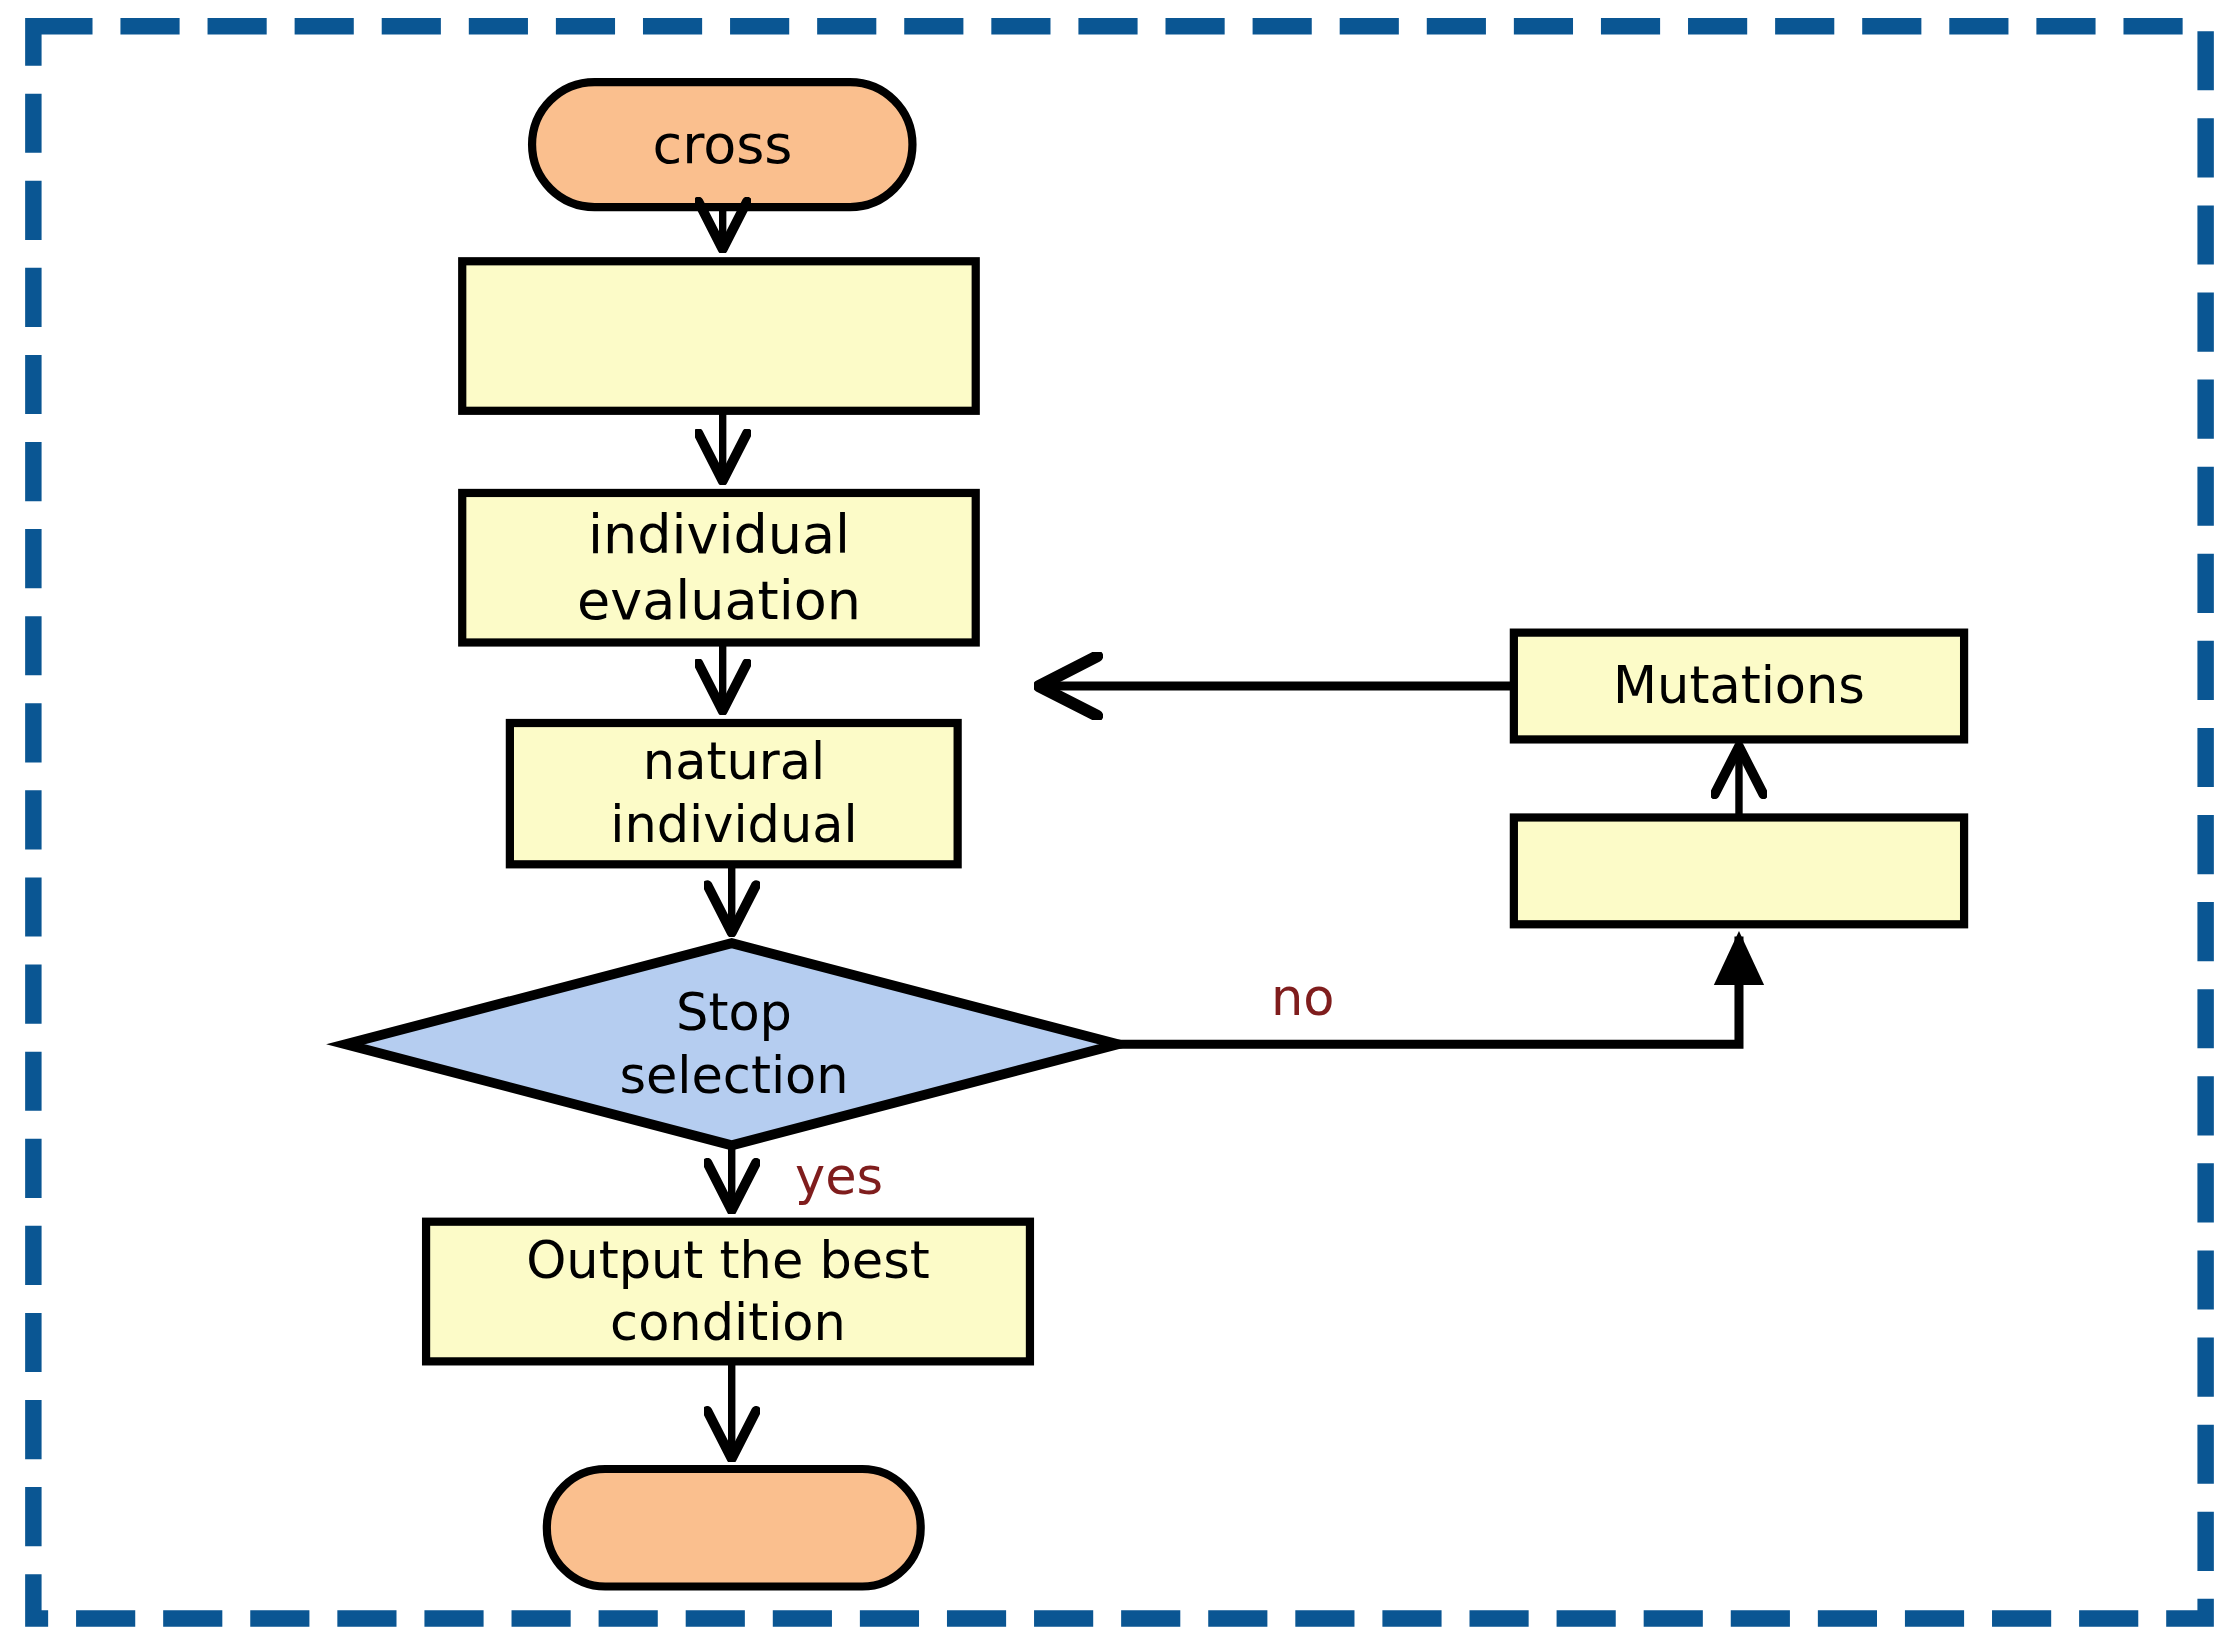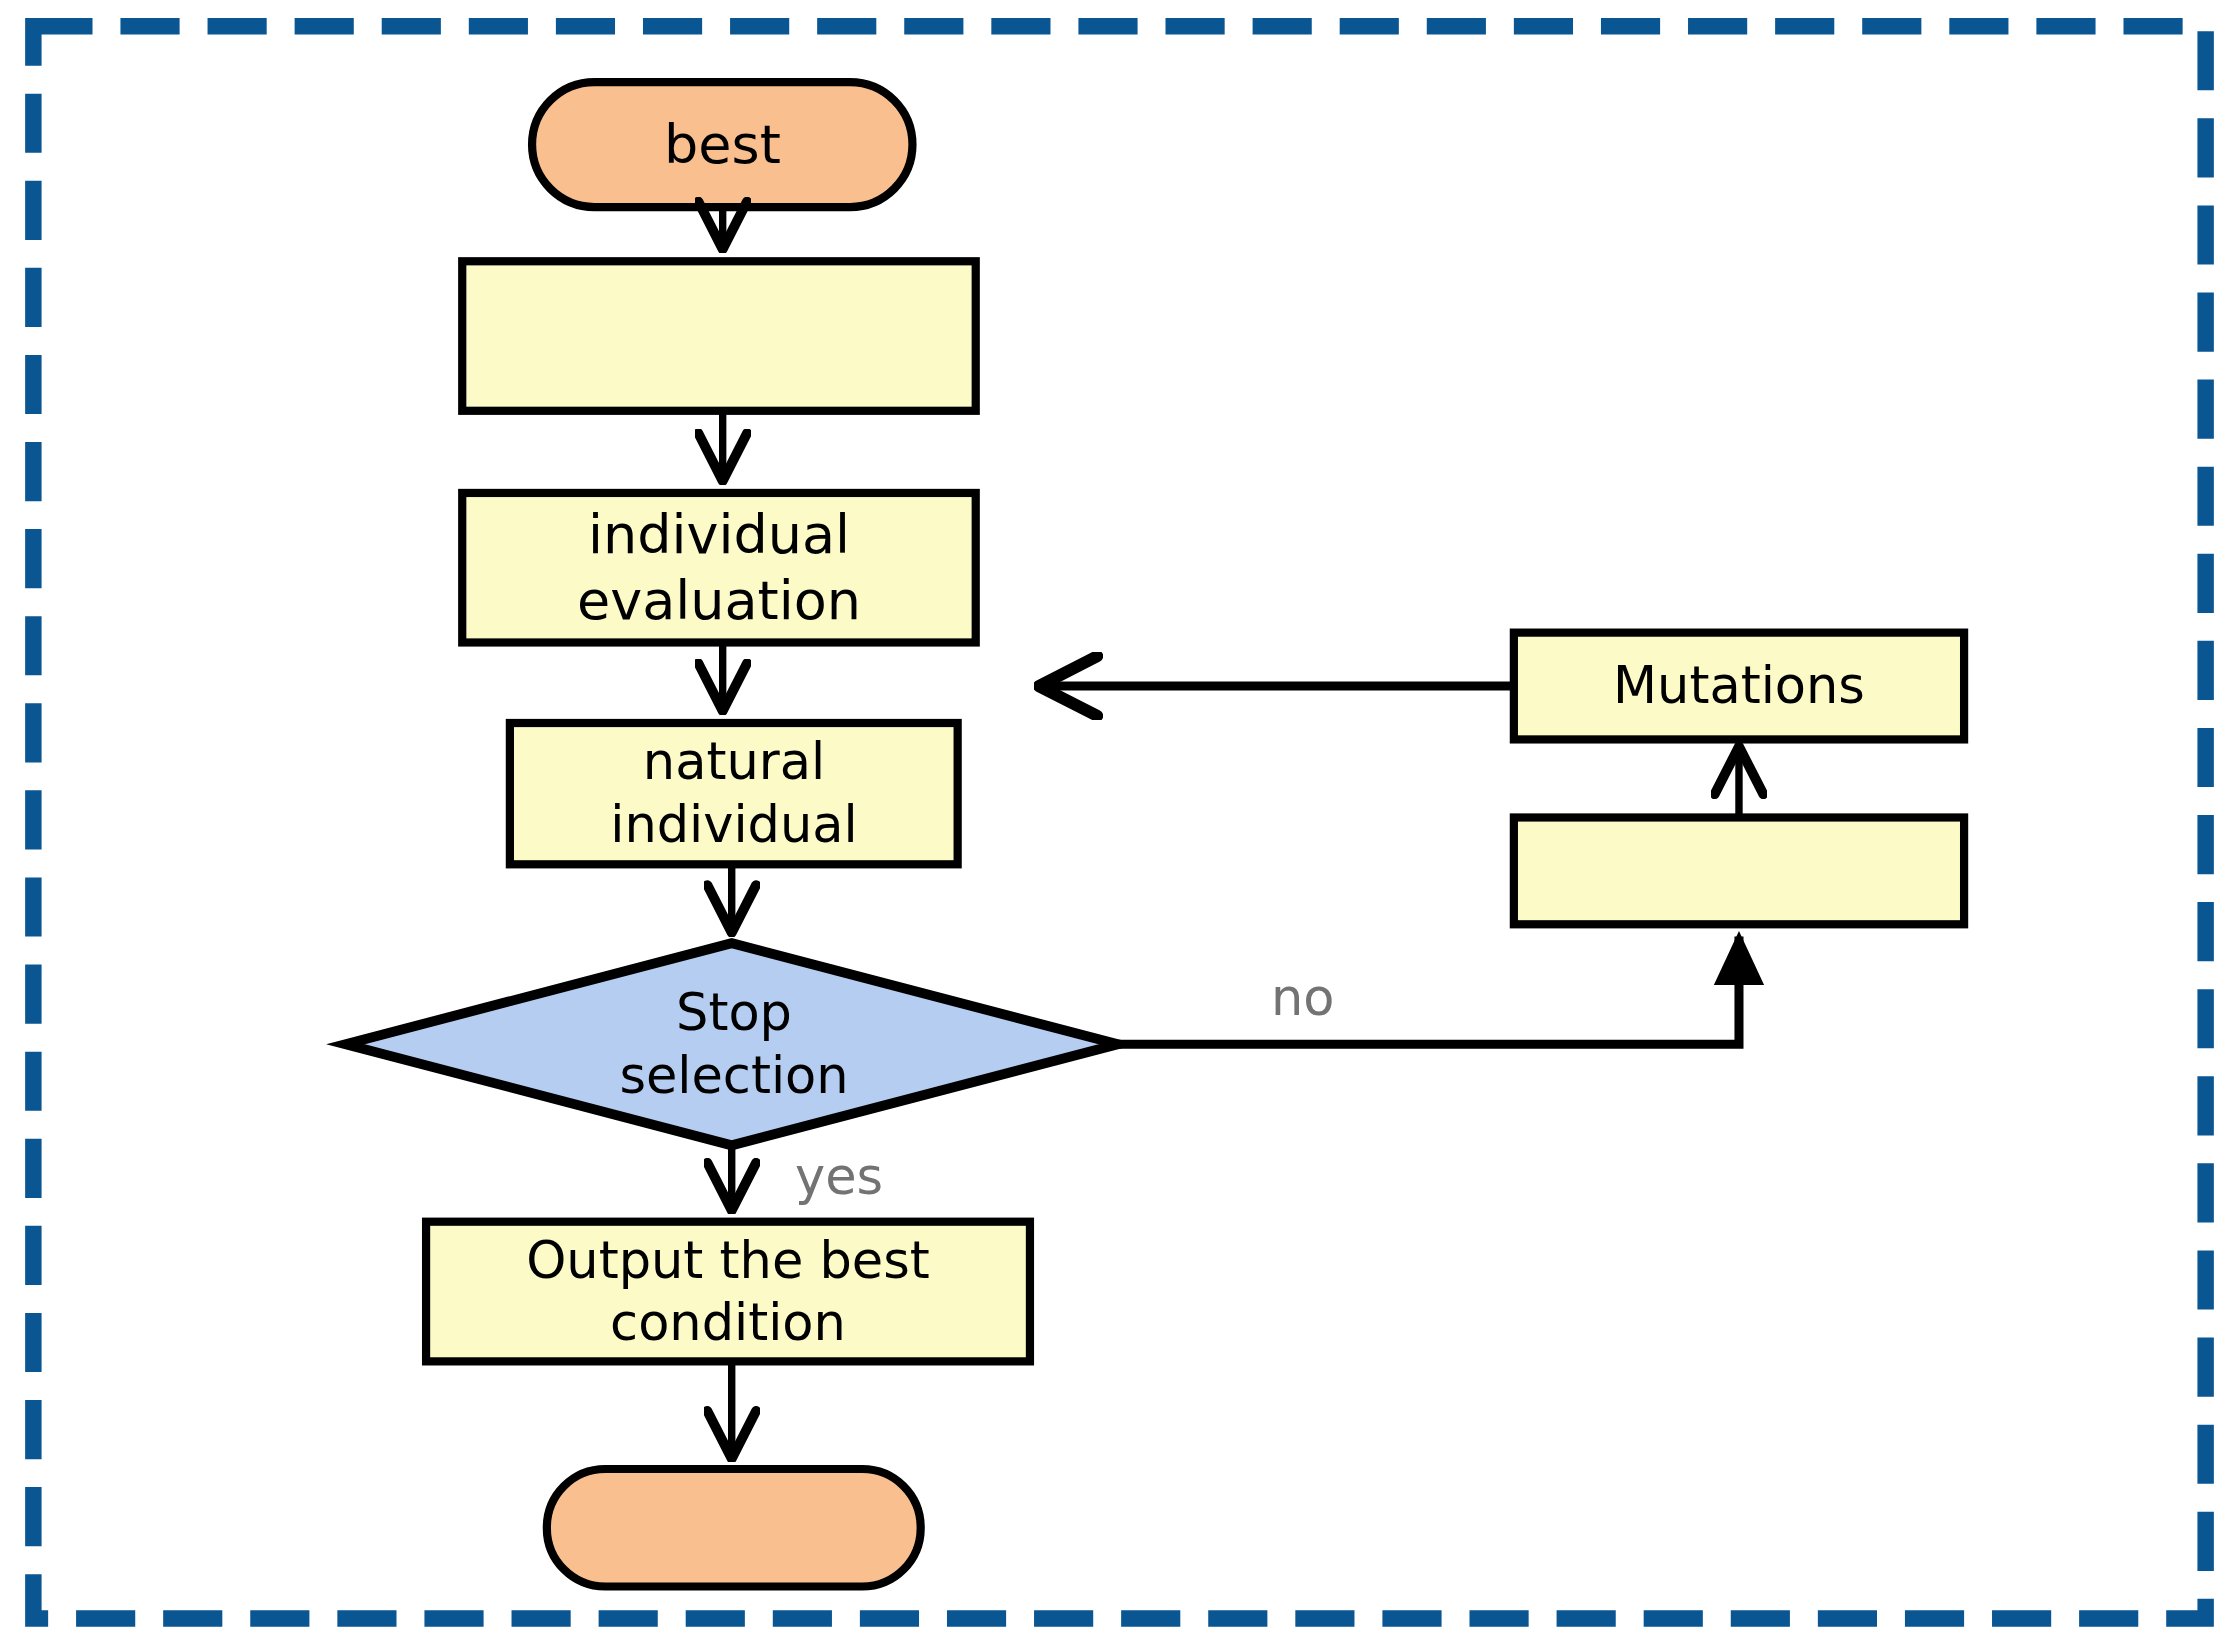--- a/index.html
+++ b/index.html
@@ -20,21 +20,21 @@
     justify-content:center;
     text-align:center;
     color:#000000;
     line-height:1.22;
     white-space:pre-line;
     pointer-events:none;
     font-family:"DejaVu Sans","Liberation Sans",sans-serif;
   }
   .edge-label{
     position:absolute;
-    color:#737373;
+    color:#7f1d1d;
     font-family:"DejaVu Sans","Liberation Sans",sans-serif;
     white-space:nowrap;
   }
   .hit{position:absolute;}
 </style>
 </head>
 <body>
 
 <div id="stage">
 
@@ -76,21 +76,21 @@
       <line x1="890" y1="1394" x2="890" y2="1470" marker-end="url(#arrowOpen)"></line>
       <line x1="890" y1="1657" x2="890" y2="1772" marker-end="url(#arrowOpen)"></line>
       <line x1="2116" y1="995" x2="2116" y2="912" marker-end="url(#arrowOpen)"></line>
     </g>
 
     <path d="M 1360 1271 L 2116 1271 L 2116 1140" fill="none" stroke="#000000" stroke-width="11" stroke-linejoin="miter" marker-end="url(#arrowFilled)"></path>
 
     <path d="M 1842 835 L 1268 835" fill="none" stroke="#000000" stroke-width="11" marker-end="url(#arrowOpen)"></path>
   </svg>
 
-  <div class="node-label" style="left:532px;top:82px;width:381px;height:125px;font-size:54px;">best</div>
+  <div class="node-label" style="left:532px;top:82px;width:381px;height:125px;font-size:54px;">cross</div>
 
 
   <div class="node-label" style="left:462px;top:493px;width:514px;height:150px;font-size:54px;">individual
 evaluation</div>
 
   <div class="node-label" style="left:510px;top:723px;width:448px;height:141px;font-size:51px;">natural
 individual</div>
 
   <div class="node-label" style="left:510px;top:945px;width:448px;height:199px;font-size:51px;">Stop
 selection</div>

